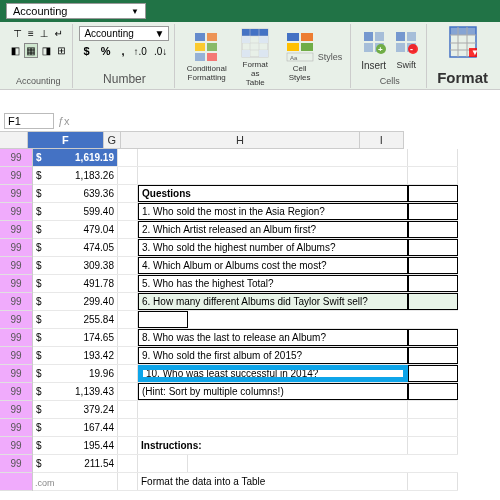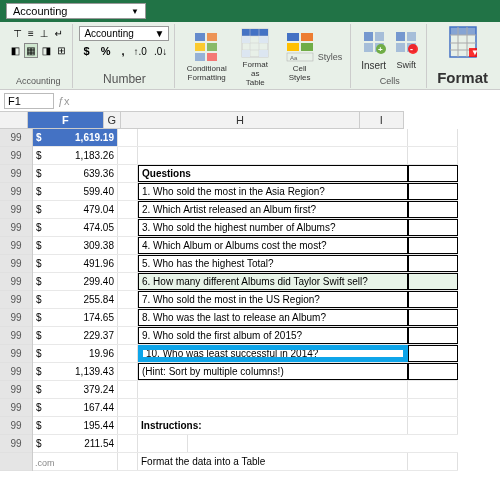--- a/index.html
+++ b/index.html
@@ -8,32 +8,32 @@
     
     .ribbon { background: #e8f0e8; border-bottom: 1px solid #ccc; height: 90px; }
     .ribbon-top { background: #217346; height: 22px; display: flex; align-items: center; padding: 0 6px; gap: 10px; }
     .ribbon-top .number-format-box { background: white; border: 1px solid #999; padding: 1px 6px; font-size: 11px; width: 140px; display: flex; align-items: center; justify-content: space-between; }
     .ribbon-top .number-format-box span { color: #000; }
     .ribbon-top .dropdown-arrow { font-size: 8px; color: #555; }
 
     .ribbon-main { display: flex; align-items: stretch; height: 68px; padding: 2px 4px; gap: 2px; }
 
     
-    .spreadsheet { width: 404px; }
+    .spreadsheet { width: 404px; margin-top: 20px; }
     
     .formula-bar { display: flex; align-items: center; background: white; border-bottom: 1px solid #ccc; height: 22px; padding: 0 4px; gap: 4px; font-size: 11px; }
     .name-box { border: 1px solid #bbb; width: 50px; padding: 1px 3px; font-size: 11px; }
     .formula-divider { color: #999; }
     .formula-input { flex: 1; border: none; outline: none; font-size: 11px; }
 
     .col-headers { display: flex; background: #f2f2f2; border-bottom: 1px solid #ccc; }
     .col-header { border-right: 1px solid #ccc; text-align: center; font-size: 11px; color: #333; padding: 2px 0; }
 
     .grid { display: flex; }
-    .row-nums { display: flex; flex-direction: column; background: #e5e5e5; border-right: 1px solid #ccc; }
+    .row-nums { display: flex; flex-direction: column; background: #f0abfc; border-right: 1px solid #ccc; }
     .row-num { border-bottom: 1px solid #e0e0e0; text-align: center; font-size: 10px; color: #555; display: flex; align-items: center; justify-content: center; }
 
     .grid-body { display: flex; flex-direction: column; flex: 1; }
     .grid-row { display: flex; border-bottom: 1px solid #e8e8e8; }
     .cell { border-right: 1px solid #e0e0e0; font-size: 10px; padding: 1px 3px; display: flex; align-items: center; white-space: nowrap; overflow: hidden; }
     .cell.selected { background: #c6efce; }
 
     .col-f { width: 85px; }
     .col-g { width: 20px; }
     .col-h { width: 270px; }
@@ -299,21 +299,21 @@
             <span>309.38</span>
           </div>
         <div class="cell col-g"></div>
         <div class="cell col-h" style="border:1px solid #000;">4. Which Album or Albums cost the most?</div>
         <div class="cell col-i" style="border:1px solid #000;"></div>
       </div>
 
       <div class="grid-row row-height">
         <div class="cell col-f" style="justify-content:space-between;">
             <span>$</span>
-            <span>491.96</span>
+            <span>491.78</span>
           </div>
         <div class="cell col-g"></div>
         <div class="cell col-h" style="border:1px solid #000;">5. Who has the highest Total?</div>
         <div class="cell col-i" style="border:1px solid #000;"></div>
       </div>
 
       <div class="grid-row row-height">
         <div class="cell col-f" style="justify-content:space-between;">
             <span>$</span>
             <span>299.40</span>
@@ -322,38 +322,37 @@
         <div class="cell col-h" style="border:1px solid #000; background:#e8f4e8;">6. How many different Albums did Taylor Swift sell?</div>
         <div class="cell col-i" style="border:1px solid #000; background:#e8f4e8;"></div>
       </div>
 
       <div class="grid-row row-height">
         <div class="cell col-f" style="justify-content:space-between;">
             <span>$</span>
             <span>255.84</span>
           </div>
         <div class="cell col-g"></div>
-        <div class="cell col-h" style="border:1px solid #000;">7. Who sold the most in the US Region?</div>
         <div class="cell col-i" style="border:1px solid #000;"></div>
       </div>
 
       <div class="grid-row row-height">
         <div class="cell col-f" style="justify-content:space-between;">
             <span>$</span>
             <span>174.65</span>
           </div>
         <div class="cell col-g"></div>
         <div class="cell col-h" style="border:1px solid #000;">8. Who was the last to release an Album?</div>
         <div class="cell col-i" style="border:1px solid #000;"></div>
       </div>
 
       <div class="grid-row row-height">
         <div class="cell col-f" style="justify-content:space-between;">
             <span>$</span>
-            <span>229.37</span>
+            <span>193.42</span>
           </div>
         <div class="cell col-g"></div>
         <div class="cell col-h" style="border:1px solid #000;">9. Who sold the first album of 2015?</div>
         <div class="cell col-i" style="border:1px solid #000;"></div>
       </div>
 
       <div class="grid-row row-height">
         <div class="cell col-f" style="justify-content:space-between;">
             <span>$</span>
             <span>19.96</span>

